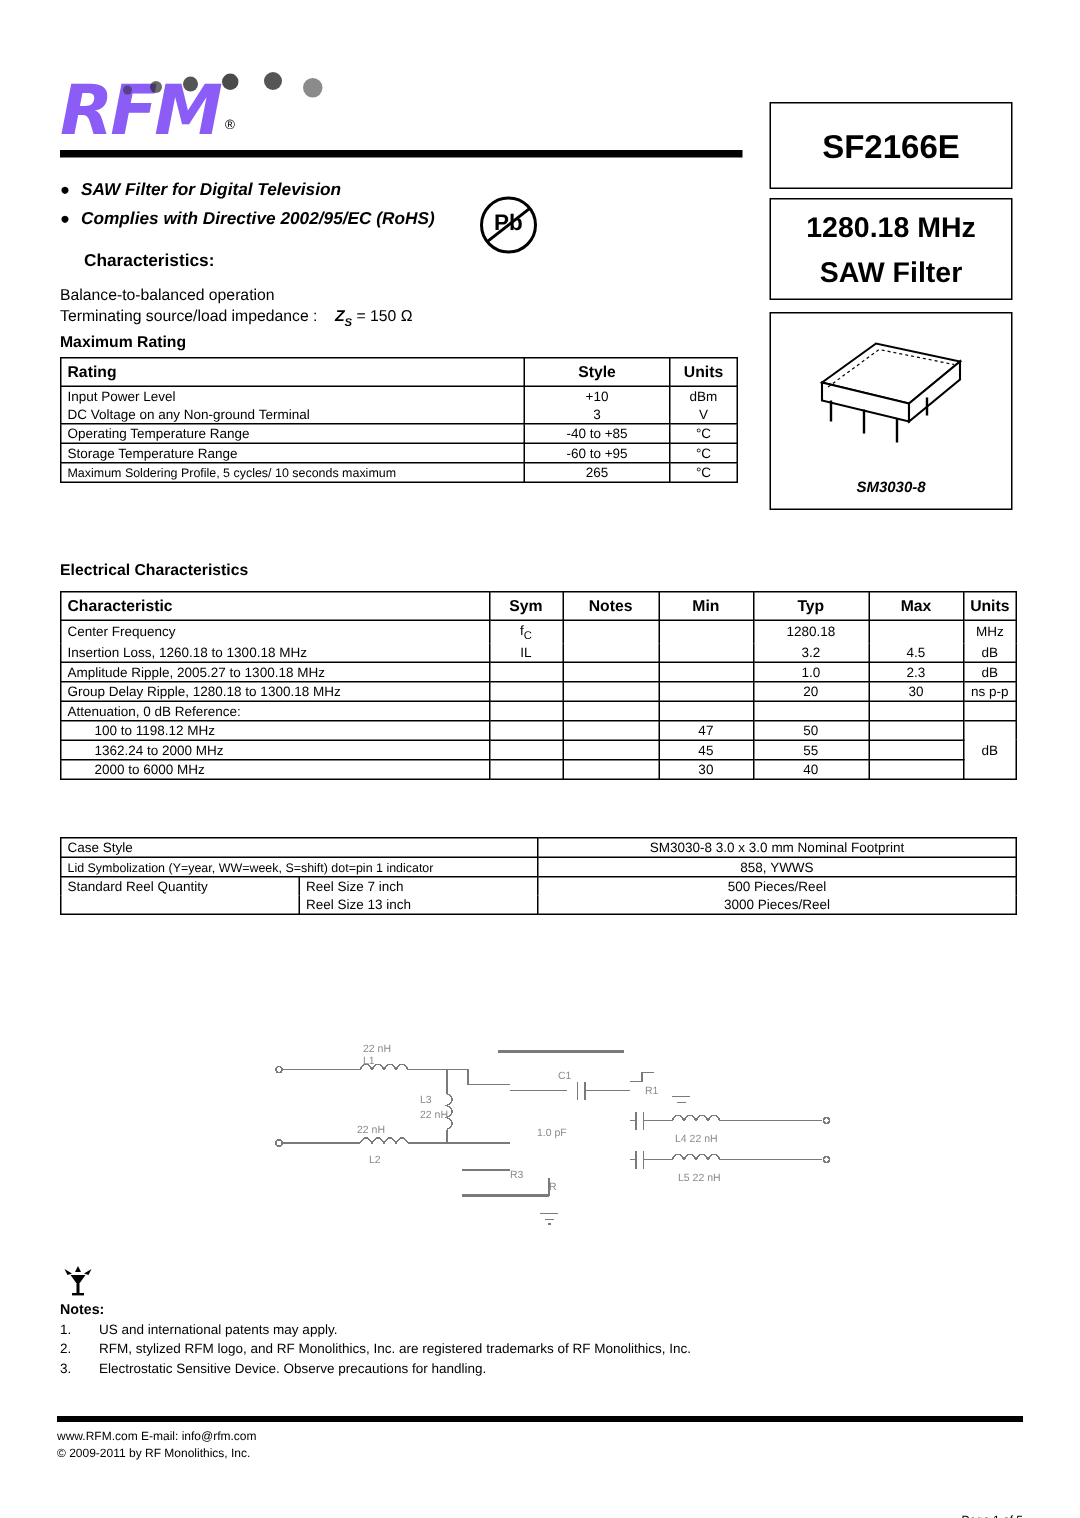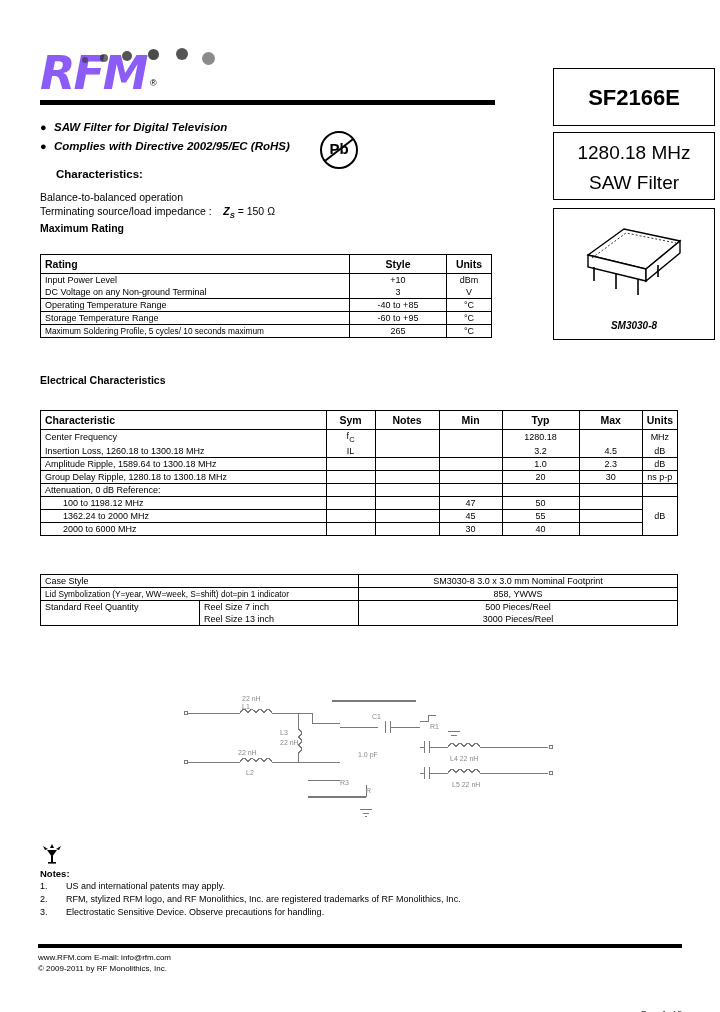--- a/index.html
+++ b/index.html
@@ -36,32 +36,32 @@
     content:"";position:absolute;left:-1px;top:16px;width:36px;height:2px;background:#000;
     transform:rotate(-38deg);transform-origin:center;
   }
 
   .charlabel{position:absolute;left:56px;top:168px;font-weight:bold;font-size:11.5px;}
   .chartxt{position:absolute;left:40px;top:190px;font-size:10.5px;line-height:14px;}
   .zs{font-style:italic;font-weight:bold;}
   .sub{font-size:7.5px;vertical-align:sub;}
 
   
-  .hdbox{position:absolute;border:1.5px solid #000;box-sizing:border-box;text-align:center;margin-left:40px;}
+  .hdbox{position:absolute;border:1.5px solid #000;box-sizing:border-box;text-align:center;}
   #box-part{left:513px;top:68px;width:162px;height:58px;}
   #box-part .t{font-weight:bold;font-size:22px;line-height:58px;}
   #box-freq{left:513px;top:132px;width:162px;height:68px;}
-  #box-freq .t{font-weight:normal;font-size:19px;line-height:30px;padding-top:5px;}
+  #box-freq .t{font-weight:bold;font-size:19px;line-height:30px;padding-top:5px;}
   #box-pkg{left:513px;top:208px;width:162px;height:132px;font-style:italic;}
   #box-pkg .cap{position:absolute;left:0;bottom:8px;width:100%;font-weight:bold;font-size:10px;}
 
   
   .sectitle{position:absolute;font-weight:bold;font-size:10.5px;}
   table{border-collapse:collapse;font-size:9px;}
-  .tbl{position:absolute;border:1.5px solid #000;margin-top:16px;}
+  .tbl{position:absolute;border:1.5px solid #000;}
   .tbl td,.tbl th{border:0.8px solid #000;padding:1px 4px;font-weight:normal;}
   .tbl .hdr td{font-weight:bold;font-size:10.5px;padding:3px 4px;}
   .c{text-align:center;}
   .l{text-align:left;}
   .nb-b{border-bottom:0 !important;}
   .nb-t{border-top:0 !important;}
   .indent{padding-left:22px !important;}
 
   
   .schem-title{position:absolute;left:0;top:656px;width:720px;text-align:center;font-size:11.5px;}
@@ -207,21 +207,21 @@
     <tr>
       <td class="l nb-t">Insertion Loss, 1260.18 to 1300.18 MHz</td>
       <td class="c nb-t">IL</td>
       <td class="c nb-t"></td>
       <td class="c nb-t"></td>
       <td class="c nb-t">3.2</td>
       <td class="c nb-t">4.5</td>
       <td class="c nb-t">dB</td>
     </tr>
     <tr>
-      <td class="l">Amplitude Ripple, 1589.64 to 1300.18 MHz</td>
+      <td class="l">Amplitude Ripple, 2005.27 to 1300.18 MHz</td>
       <td class="c"></td>
       <td class="c"></td>
       <td class="c"></td>
       <td class="c">1.0</td>
       <td class="c">2.3</td>
       <td class="c">dB</td>
     </tr>
     <tr>
       <td class="l">Group Delay Ripple, 1280.18 to 1300.18 MHz</td>
       <td class="c"></td>

